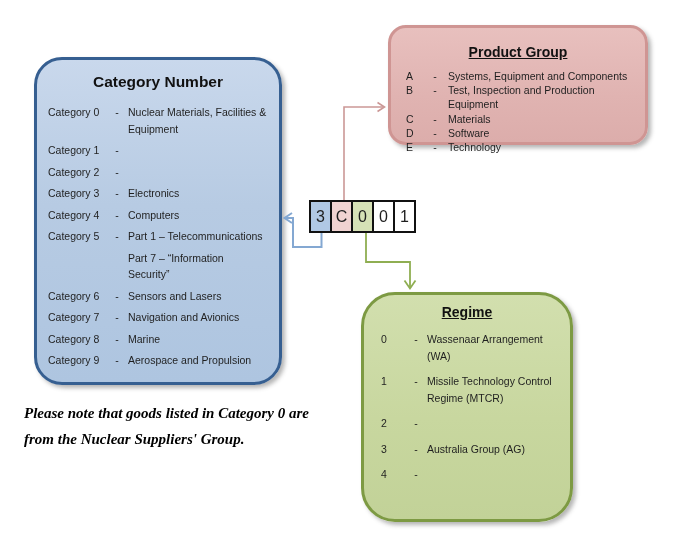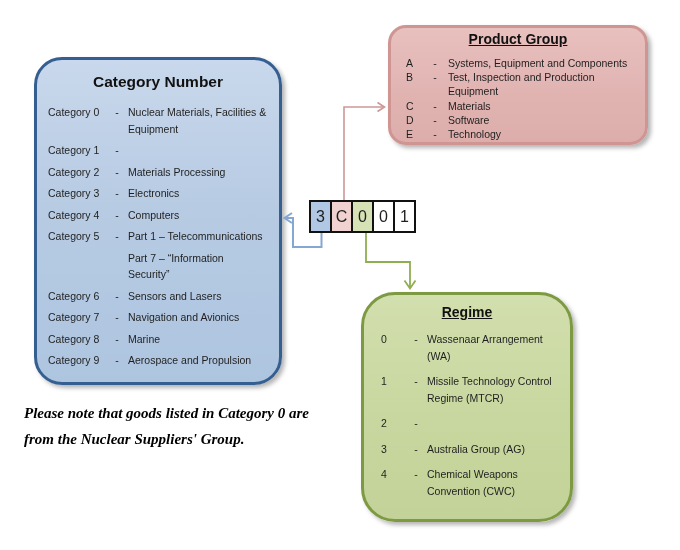--- a/index.html
+++ b/index.html
@@ -25,21 +25,21 @@
   .cat-box .rows{margin-top:13px;padding:0 2px 0 11px;}
   .cat-box .row{grid-template-columns:58px 14px 150px;font-size:10.5px;line-height:16.5px;margin-bottom:5px;}
   .cat-box .row.cont .dsc{max-width:112px;}
 
   
   .prod-box{
     left:388px;top:25px;width:260px;height:120px;border-radius:18px;
     border:3px solid #cf9593;
     background:linear-gradient(180deg,#e8c0be 0%,#e0b3b1 60%,#dcadab 100%);
   }
-  .prod-box .box-title{margin-top:3px;font-size:14px;text-decoration:underline;}
+  .prod-box .box-title{margin-top:16px;font-size:14px;text-decoration:underline;}
   .prod-box .rows{margin-top:9px;padding:0 4px 0 15px;}
   .prod-box .row{grid-template-columns:16px 18px auto;font-size:10.5px;line-height:14.2px;margin-bottom:0;}
 
   
   .reg-box{
     left:361px;top:292px;width:212px;height:230px;border-radius:34px;
     border:3.5px solid #7d9a43;
     background:linear-gradient(180deg,#d2dfae 0%,#c8d79f 55%,#c2d298 100%);
   }
   .reg-box .box-title{margin-top:9px;font-size:14px;text-decoration:underline;}
@@ -81,21 +81,20 @@
         <span class="dsh">-</span>
         <span class="dsc">Nuclear Materials, Facilities &amp; Equipment</span>
       </div>
       <div class="row">
         <span class="lab">Category 1</span>
         <span class="dsh">-</span>
       </div>
       <div class="row">
         <span class="lab">Category 2</span>
         <span class="dsh">-</span>
-        <span class="dsc">Materials Processing</span>
       </div>
       <div class="row">
         <span class="lab">Category 3</span>
         <span class="dsh">-</span>
         <span class="dsc">Electronics</span>
       </div>
       <div class="row">
         <span class="lab">Category 4</span>
         <span class="dsh">-</span>
         <span class="dsc">Computers</span>
@@ -182,21 +181,20 @@
         <span class="dsh">-</span>
       </div>
       <div class="row">
         <span class="lab">3</span>
         <span class="dsh">-</span>
         <span class="dsc">Australia Group (AG)</span>
       </div>
       <div class="row">
         <span class="lab">4</span>
         <span class="dsh">-</span>
-        <span class="dsc">Chemical Weapons Convention (CWC)</span>
       </div>
     </div>
   </div>
 
   <div class="code">
     <div class="cell cf-blue">3</div>
     <div class="cell cf-pink">C</div>
     <div class="cell cf-green">0</div>
     <div class="cell">0</div>
     <div class="cell">1</div>

